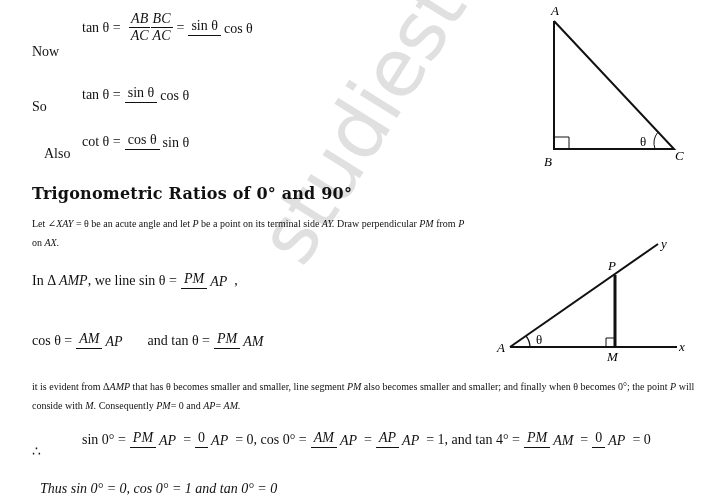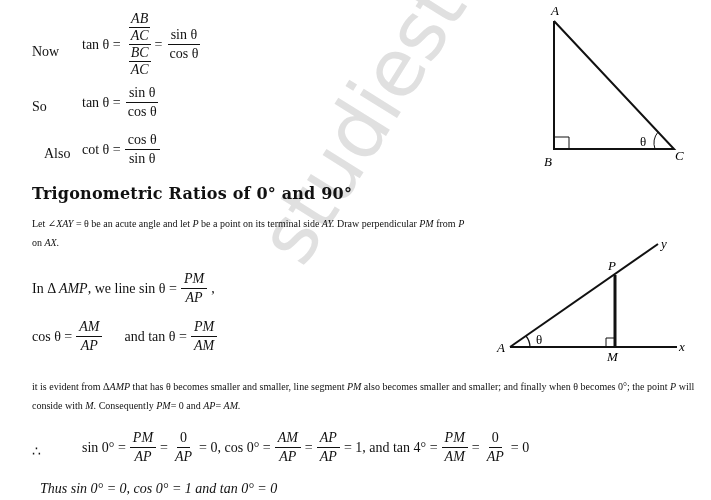--- a/index.html
+++ b/index.html
@@ -1,20 +1,20 @@
 <!DOCTYPE html>
 <html><head>
 <meta charset="utf-8">
 <style>
   html, body { margin:0; padding:0; background:#ffffff; }
   body { width:711px; height:500px; position:relative; overflow:hidden;
          font-family:"Liberation Serif", "DejaVu Serif", serif; color:#111; font-size:14px; }
   .abs { position:absolute; white-space:nowrap; }
   i, .it { font-style:italic; }
-  .frac { display:inline-flex; flex-direction:column; align-items:center; vertical-align:middle; line-height:1; }
+  .frac { display:inline-flex; flex-direction:row; align-items:flex-end; vertical-align:middle; line-height:1; }
   .frac .num { padding:0 3px 2px 3px; border-bottom:1px solid #111; }
   .frac .den { padding:2px 3px 0 3px; }
   .frac.nested .inner { display:inline-flex; flex-direction:column; align-items:center; }
   .frac.nested .inner .n { border-bottom:1px solid #111; padding:0 2px 1px; }
   .frac.nested .inner .d { padding:1px 2px 0; }
   .frac.nested .bar { width:100%; border-bottom:1px solid #111; height:0; margin:1px 0; }
   .heading { font-family:"DejaVu Serif", serif; font-weight:bold; font-size:16px; letter-spacing:0.2px; }
   .para { font-size:10px; line-height:19px; white-space:normal; width:690px; }
   .watermark { position:absolute; left:240px; top:230px; font-family:"DejaVu Sans", sans-serif;
                font-size:80px; color:#d6d6d6; transform:rotate(-58deg); transform-origin:left top;
@@ -98,21 +98,21 @@
 
 <div class="abs eq" style="left:32px; top:272px;">
   <span><span>In Δ </span><span class="it">AMP</span><span>, we line sin θ =</span></span>
   <span class="frac">
     <span class="num it">PM</span>
     <span class="den it">AP</span>
   </span>
   <span>,</span>
 </div>
 
-<div class="abs eq" style="left:32px; top:320px;">
+<div class="abs eq" style="left:32px; top:332px;">
   <span>cos θ =</span>
   <span class="frac">
     <span class="num it">AM</span>
     <span class="den it">AP</span>
   </span>
   <span style="margin-left:18px;">and tan θ =</span>
   <span class="frac">
     <span class="num it">PM</span>
     <span class="den it">AM</span>
   </span>

